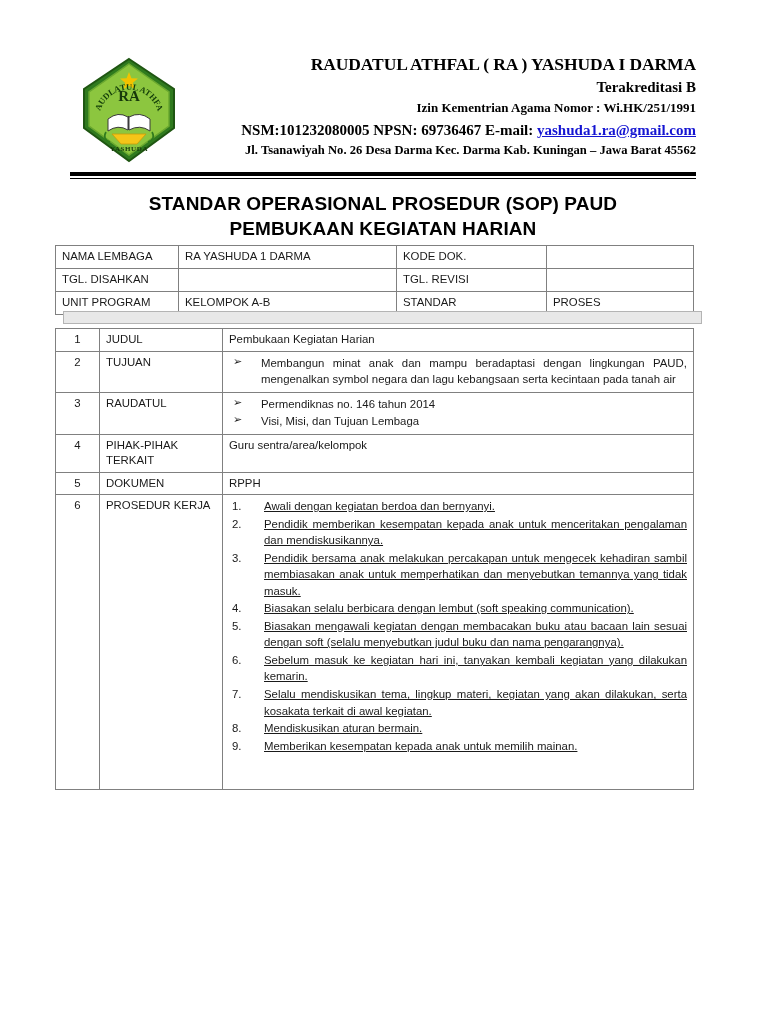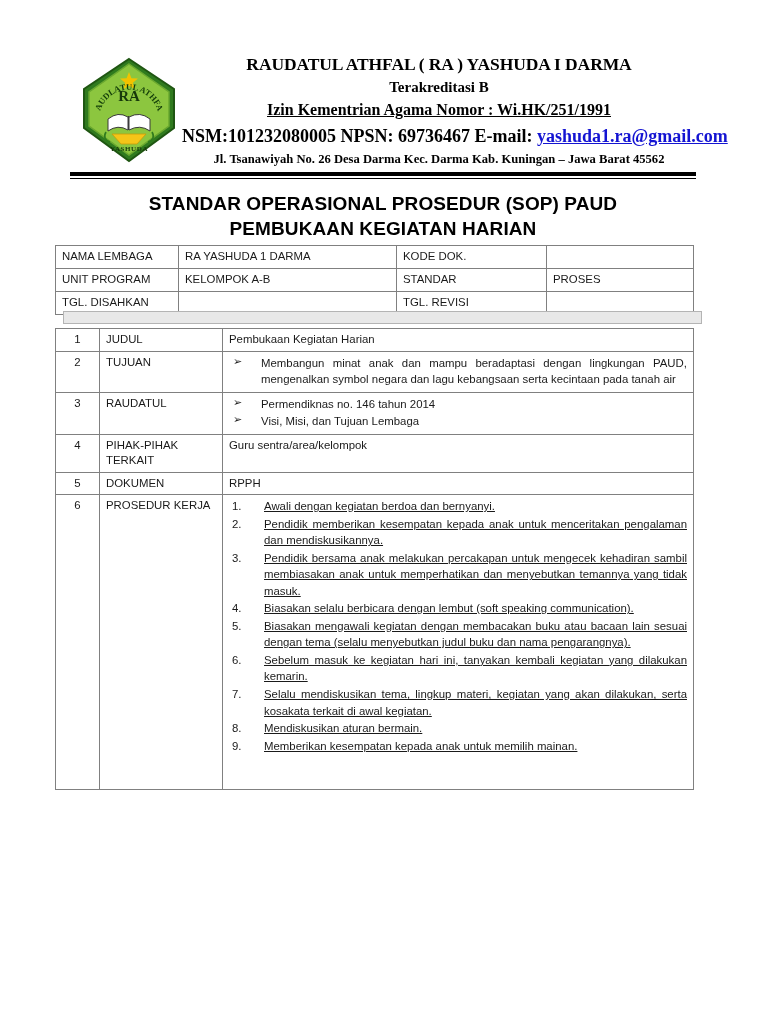--- a/index.html
+++ b/index.html
@@ -38,44 +38,43 @@
     width: 98px;
     height: 110px;
   }
   .logo-svg { display: block; }
 
   .lh-text {
     position: absolute;
     left: 112px;
     top: 2px;
     width: 514px;
-    text-align: center;
+    text-align: right;
     font-family: "Liberation Serif", serif;
     color: #000;
   }
   .lh-line1 {
     font-size: 17.5px;
     font-weight: bold;
     letter-spacing: -0.1px;
     line-height: 1.25;
     white-space: nowrap;
   }
   .lh-line2 {
     font-size: 15px;
     font-weight: bold;
     line-height: 1.5;
   }
   .lh-line3 {
-    font-size: 16px;
+    font-size: 13px;
     font-weight: bold;
     line-height: 1.55;
-    text-decoration: underline;
   }
   .lh-line4 {
-    font-size: 18px;
+    font-size: 15px;
     font-weight: bold;
     line-height: 1.55;
     white-space: nowrap;
   }
   .lh-email {
     color: #1414d2;
     text-decoration: underline;
   }
   .lh-line5 {
     font-size: 12.6px;
@@ -264,30 +263,30 @@
 
   <table class="info-table">
     <tbody>
       <tr>
         <td class="c-label">NAMA LEMBAGA</td>
         <td style="width:205px">RA YASHUDA 1 DARMA</td>
         <td style="width:137px">KODE DOK.</td>
         <td></td>
       </tr>
       <tr>
+        <td class="c-label">TGL. DISAHKAN</td>
+        <td></td>
+        <td>TGL. REVISI</td>
+        <td></td>
+      </tr>
+      <tr>
         <td class="c-label">UNIT PROGRAM</td>
         <td>KELOMPOK A-B</td>
         <td>STANDAR</td>
         <td>PROSES</td>
-      </tr>
-      <tr>
-        <td class="c-label">TGL. DISAHKAN</td>
-        <td></td>
-        <td>TGL. REVISI</td>
-        <td></td>
       </tr>
     </tbody>
   </table>
 
   <div class="spacer-bar"></div>
 
   <table class="main-table">
     <tbody>
 
       <tr>
@@ -331,21 +330,21 @@
 
       <tr>
         <td class="c-num">6</td>
         <td class="c-label two-line-label">PROSEDUR KERJA</td>
         <td class="c-body" style="padding-bottom:34px">
           <ol class="num-list">
             <li>Awali dengan kegiatan berdoa dan bernyanyi.</li>
             <li>Pendidik memberikan kesempatan kepada anak untuk menceritakan pengalaman dan mendiskusikannya.</li>
             <li>Pendidik bersama anak melakukan percakapan untuk mengecek kehadiran sambil membiasakan anak untuk memperhatikan dan menyebutkan temannya yang tidak masuk.</li>
             <li>Biasakan selalu berbicara dengan lembut (soft speaking communication).</li>
-            <li>Biasakan mengawali kegiatan dengan membacakan buku atau bacaan lain sesuai dengan tema (selalu menyebutkan judul buku dan nama pengarangnya).</li>
+            <li>Biasakan mengawali kegiatan dengan membacakan buku atau bacaan lain sesuai dengan soft (selalu menyebutkan judul buku dan nama pengarangnya).</li>
             <li>Sebelum masuk ke kegiatan hari ini, tanyakan kembali kegiatan yang dilakukan kemarin.</li>
             <li>Selalu mendiskusikan tema, lingkup materi, kegiatan yang akan dilakukan, serta kosakata terkait di awal kegiatan.</li>
             <li>Mendiskusikan aturan bermain.</li>
             <li>Memberikan kesempatan kepada anak untuk memilih mainan.</li>
           </ol>
         </td>
       </tr>
 
     </tbody>
   </table>

